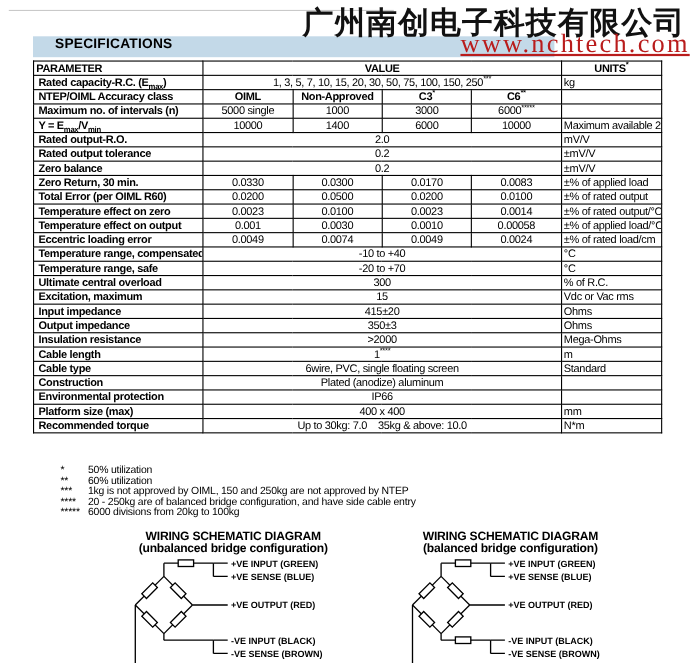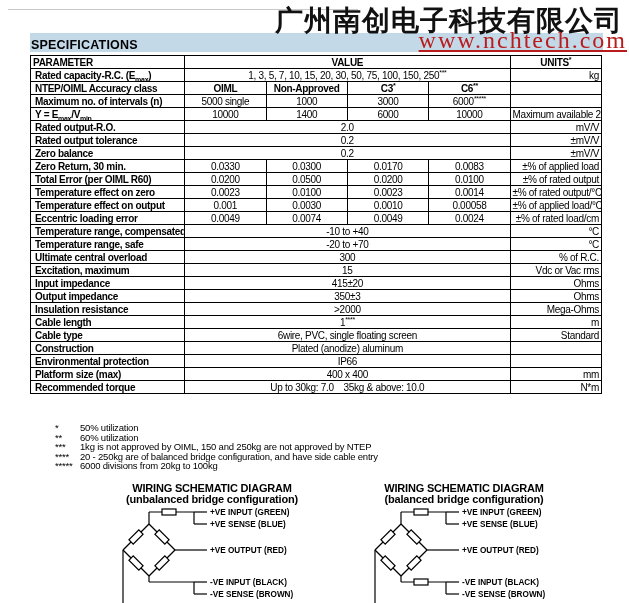--- a/index.html
+++ b/index.html
@@ -21,44 +21,44 @@
     font-size:28px;font-weight:bold;color:#111;
     letter-spacing:1px;white-space:nowrap;z-index:5;
   }
   .watermark{
     position:absolute;top:27px;right:2px;
     font-family:"Liberation Serif", "DejaVu Serif", serif;
     font-size:24px;color:#b91c1c;
     letter-spacing:2px;white-space:nowrap;z-index:5;text-decoration:underline;
   }
   .spec-bar{
-    position:absolute;left:30px;top:33px;width:573px;height:19px;
+    position:absolute;left:30px;top:33px;width:474px;height:19px;
     background:#c3d9e8;
-    display:flex;align-items:flex-end;
+    display:flex;align-items:flex-start;
     font-size:12.5px;font-weight:bold;letter-spacing:0.2px;
-    padding-left:1px;box-sizing:border-box;
+    padding-left:20px;box-sizing:border-box;
   }
   table.spec{
     position:absolute;left:30px;top:55px;width:572px;
     border-collapse:collapse;table-layout:fixed;
   }
   table.spec col.c-param{width:27%;}
   table.spec col.c-v{width:14.25%;}
   table.spec col.c-units{width:16%;}
   table.spec td, table.spec th{
     border:1px solid #000;
     height:12px;
     font-size:10px;line-height:11px;letter-spacing:-0.3px;
     padding:0 2px;white-space:nowrap;overflow:hidden;
     font-weight:normal;
   }
   table.spec .param{font-weight:bold;text-align:left;padding-left:4px;}
   table.spec .val{text-align:center;}
   table.spec .val.b{font-weight:bold;}
-  table.spec .units{text-align:right;}
+  table.spec .units{text-align:left;}
   table.spec th{font-weight:bold;}
   th.h-param{text-align:left;padding-left:4px;}
   th.h-value,th.h-units{}
   sup{font-size:7px;vertical-align:super;line-height:0;}
   sub{font-size:7px;vertical-align:sub;line-height:0;}
   .footnotes{
     position:absolute;left:55px;top:423px;
     font-size:9.5px;line-height:9.6px;letter-spacing:-0.2px;
   }
   .fn-row{display:flex;}

